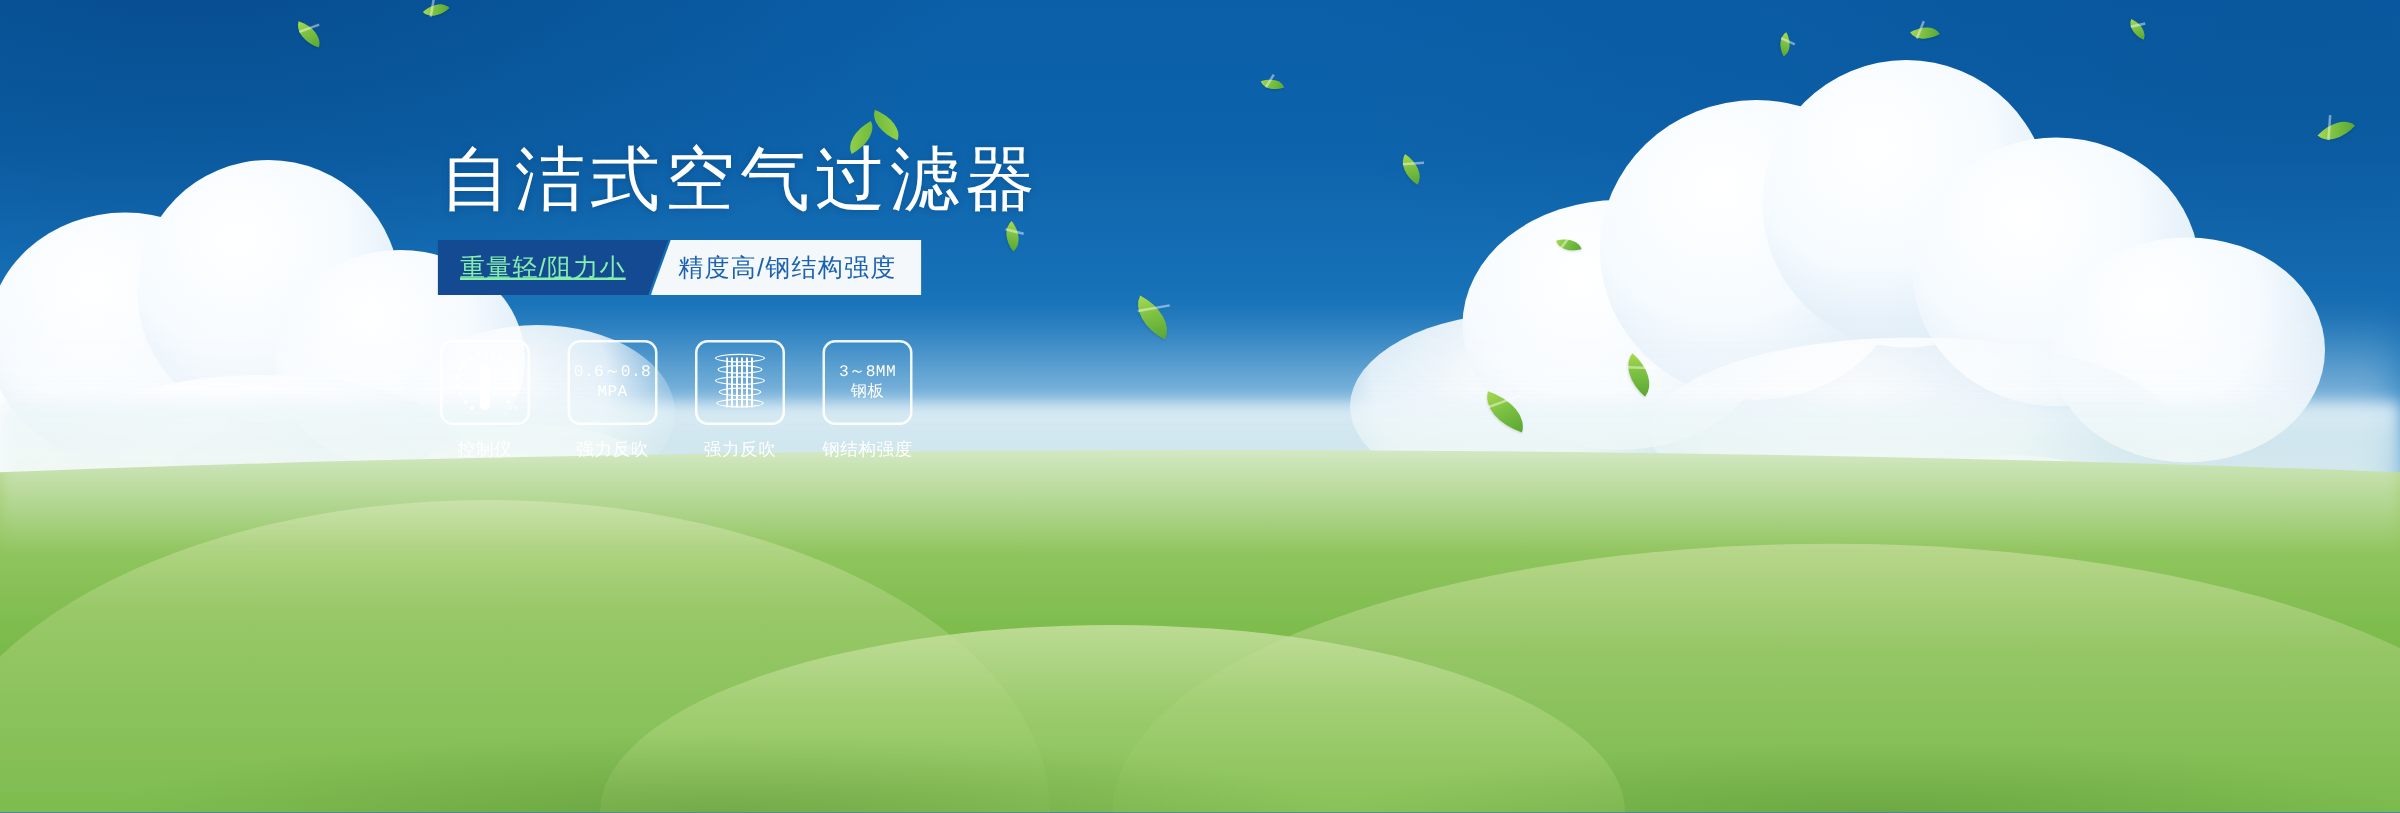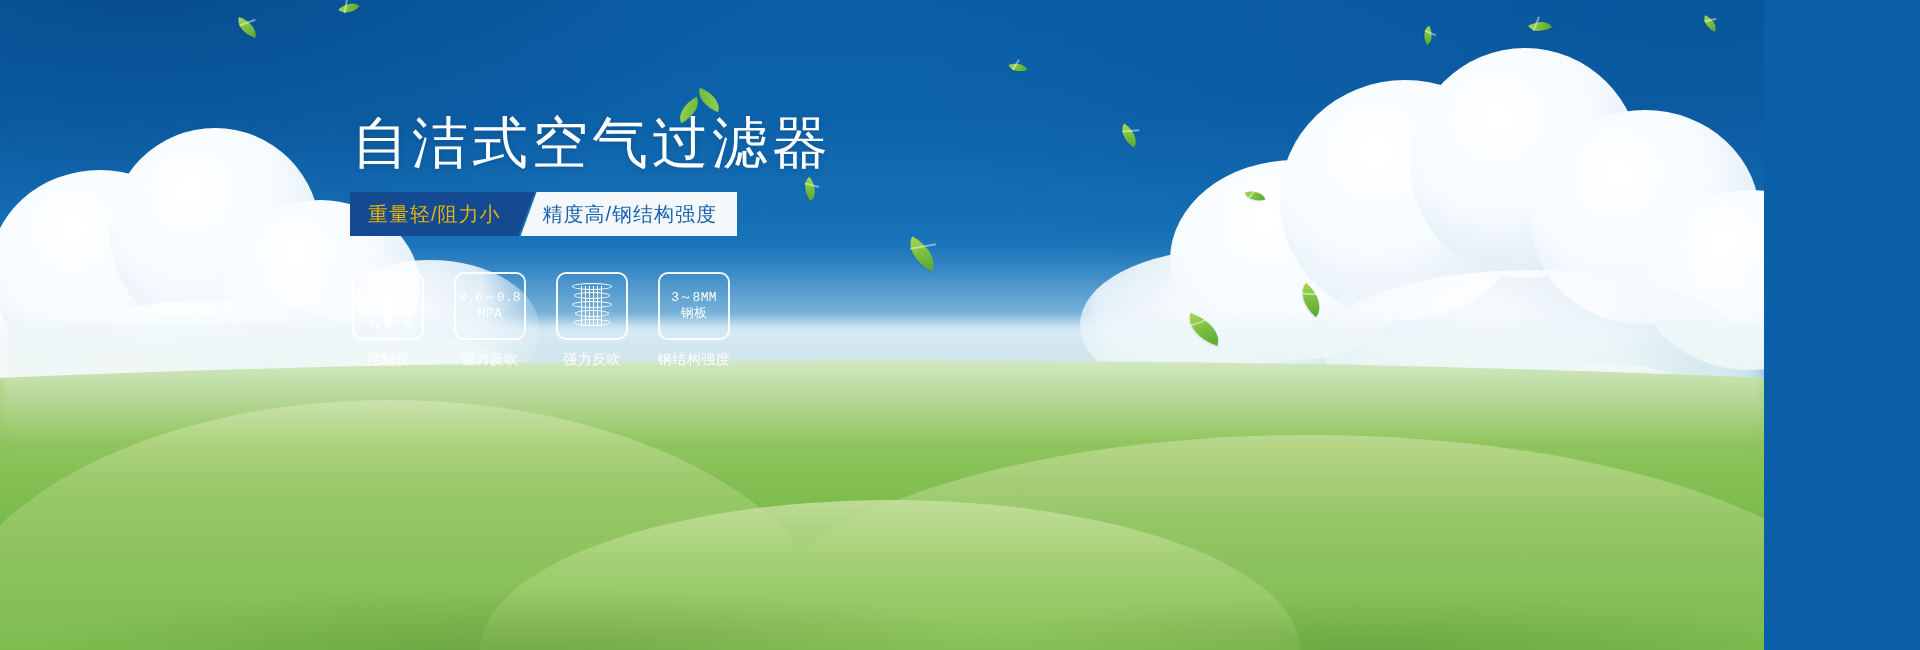--- a/index.html
+++ b/index.html
@@ -5,21 +5,21 @@
   * { margin:0; padding:0; box-sizing:border-box; }
   html,body { width:1920px; height:650px; overflow:hidden; }
   body {
     font-family:"Liberation Sans","DejaVu Sans",sans-serif;
     background:#0a5fa8;
   }
 
   
   #banner {
     position:relative;
-    width:1764px; height:650px;
+    width:1920px; height:650px;
     overflow:hidden;
     background:
       radial-gradient(ellipse 1200px 520px at 62% 92%, rgba(168,208,120,.00) 0%, rgba(168,208,120,0) 100%),
       linear-gradient(180deg,#0a5fa8 0%, #0d63ab 18%, #1873b9 38%, #2f8cc9 53%, #63aad9 63%, #9ecae8 70%, #cfe4f0 75%);
   }
 
   
   .sky-vignette{
     position:absolute; inset:0;
     background:
@@ -107,24 +107,25 @@
     background:linear-gradient(120deg,#9ed84a,#63b23a);
     border-radius:100% 0 100% 0;
   }
   .tl.a{ left:0; top:14px; transform:rotate(-28deg); }
   .tl.b{ left:20px; top:4px; transform:rotate(22deg) scaleX(-1); }
 
   
   .tagline{ position:absolute; left:350px; top:192px; height:44px; display:flex; }
   .tag-blue{
     background:#134a91;
-    color:#eab308; font-size:20px; letter-spacing:1px;
+    color:#86efac; font-size:20px; letter-spacing:1px;
     display:flex; align-items:center; padding:0 22px 0 18px;
     clip-path:polygon(0 0, 100% 0, calc(100% - 16px) 100%, 0 100%);
     padding-right:34px;
+    text-decoration:underline;
   }
   .tag-white{
     background:#f4f8fb; color:#1a62b0; font-size:20px; letter-spacing:1px;
     display:flex; align-items:center; padding:0 20px 0 22px;
     margin-left:-14px;
     clip-path:polygon(16px 0, 100% 0, 100% 100%, 0 100%);
   }
 
   
   .features{

